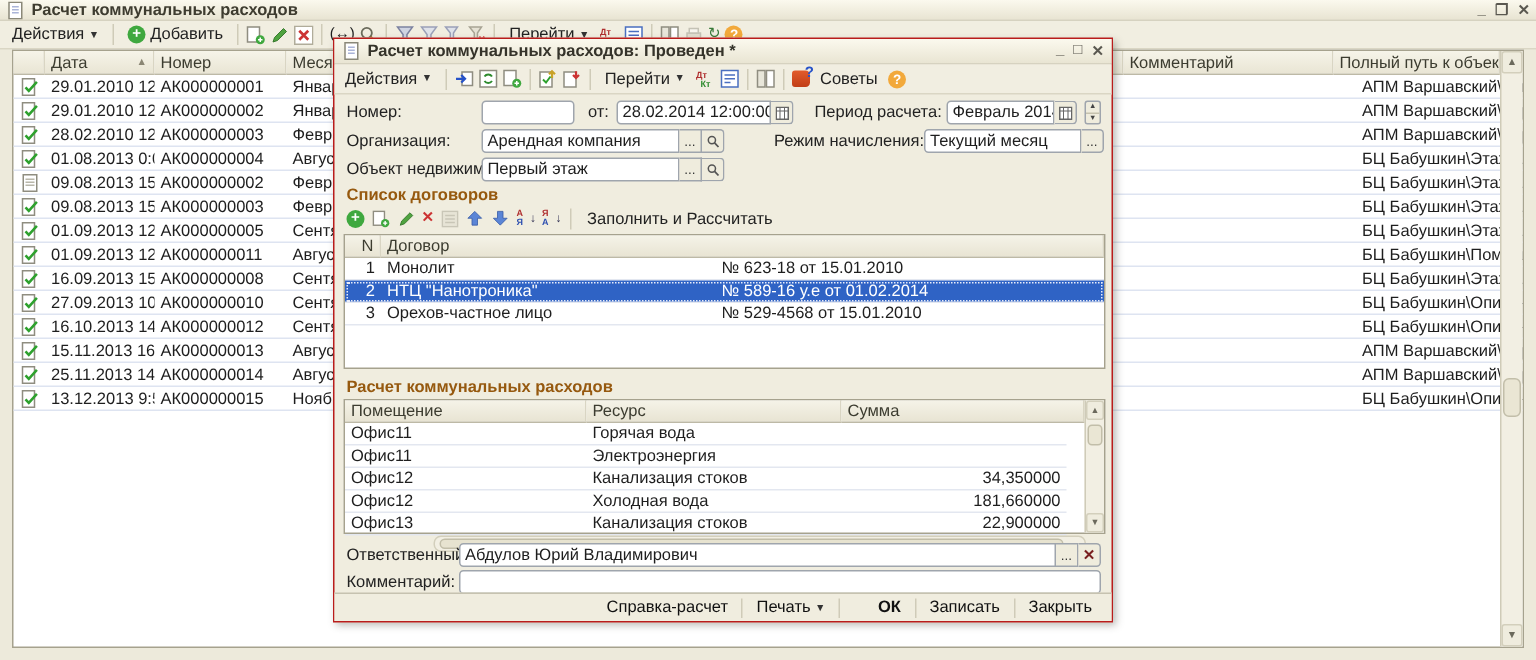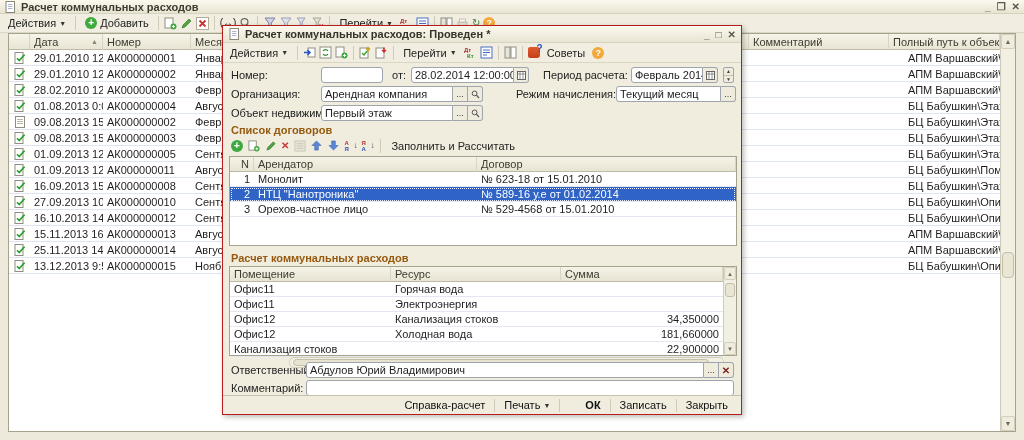--- a/index.html
+++ b/index.html
@@ -709,21 +709,20 @@
         </span>
         <span class="dn">↓</span>
     </span>
     <span class="tb-sep"></span>
     <span class="tb-btn">Заполнить и Рассчитать</span>
   </div>
 
   <div class="dtable" style="left:6px; top:130px; width:508px; height:90px;">
     <div class="dt-header">
       <span class="dt-h cc-n">N</span>
-      <span class="dt-h cc-tenant">Арендатор</span>
       <span class="dt-h cc-contract">Договор</span>
     </div>
     <div>
 
     <div class="dt-row">
           <span class="dc cc-n">1</span>
           <span class="dc cc-tenant">Монолит</span>
           <span class="dc cc-contract">№ 623-18 от 15.01.2010</span>
         </div>
         <div class="dt-row sel">
@@ -741,41 +740,42 @@
 
   <div class="section-title" style="left:8px; top:226px;">Расчет коммунальных расходов</div>
 
   <div class="dtable" style="left:6px; top:240px; width:508px; height:90px;">
     <div class="dt-header">
       <span class="dt-h sc-room">Помещение</span>
       <span class="dt-h sc-res">Ресурс</span>
       <span class="dt-h" style="flex:1;">Сумма</span>
       <span class="dt-h" style="width:13px;"></span>
     </div>
-    <div style="margin-right:13px;">
+    <div style="margin-right:25px;">
 
     <div class="dt-row">
           <span class="dc sc-room">Офис11</span>
           <span class="dc sc-res">Горячая вода</span>
         </div>
         <div class="dt-row">
           <span class="dc sc-room">Офис11</span>
           <span class="dc sc-res">Электроэнергия</span>
         </div>
         <div class="dt-row">
           <span class="dc sc-room">Офис12</span>
           <span class="dc sc-res">Канализация стоков</span>
           <span class="dc sc-sum">34,350000</span>
         </div>
         <div class="dt-row">
           <span class="dc sc-room">Офис12</span>
           <span class="dc sc-res">Холодная вода</span>
           <span class="dc sc-sum">181,660000</span>
         </div>
         <div class="dt-row">
+          <span class="dc sc-room">Офис13</span>
           <span class="dc sc-res">Канализация стоков</span>
           <span class="dc sc-sum">22,900000</span>
         </div>
       </div>
     <div class="dvscroll">
       <div class="sc-arrow">▲</div>
       <div class="dvthumb"></div>
       <div class="sc-arrow bottom">▼</div>
     </div>
   </div>

